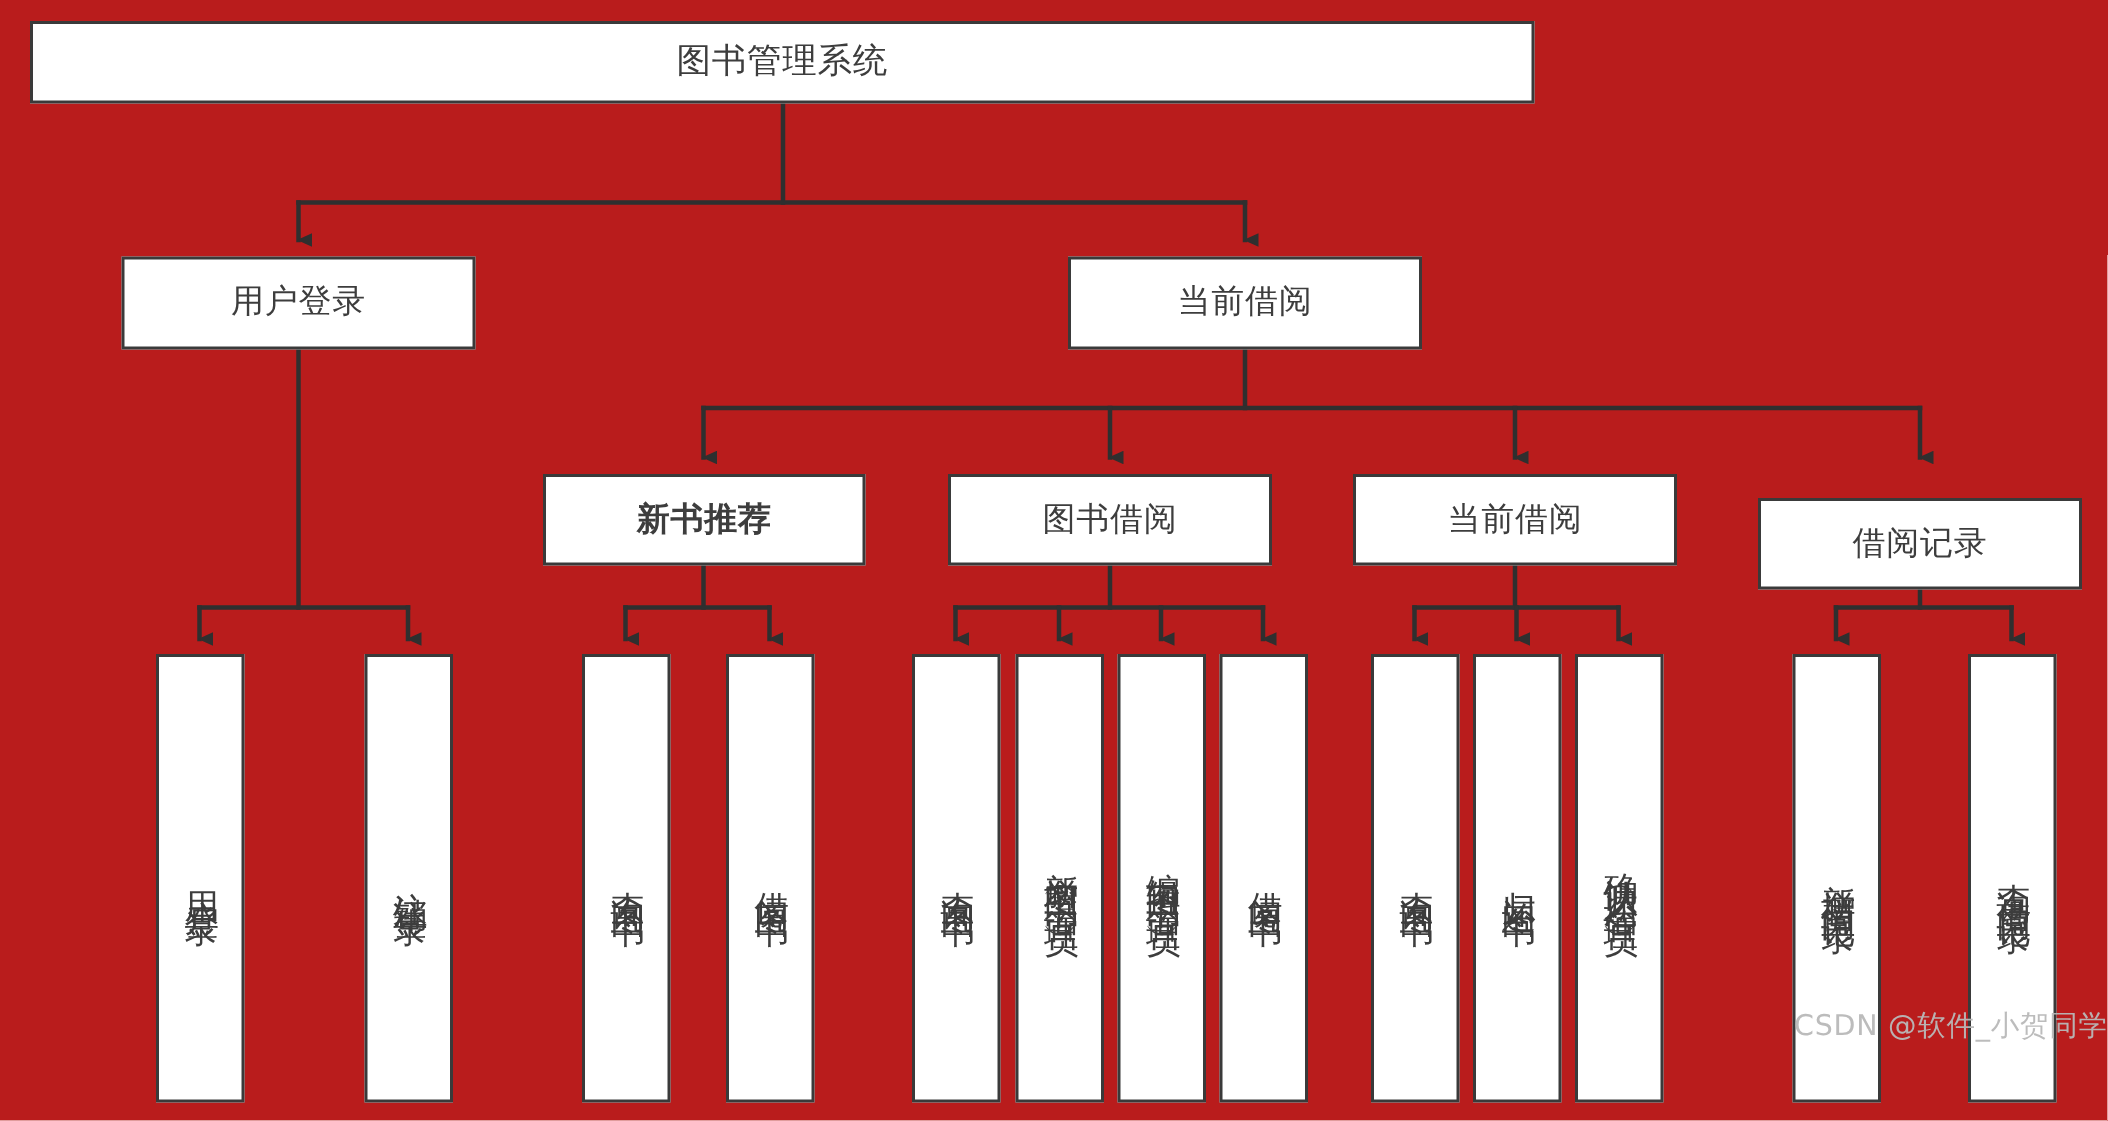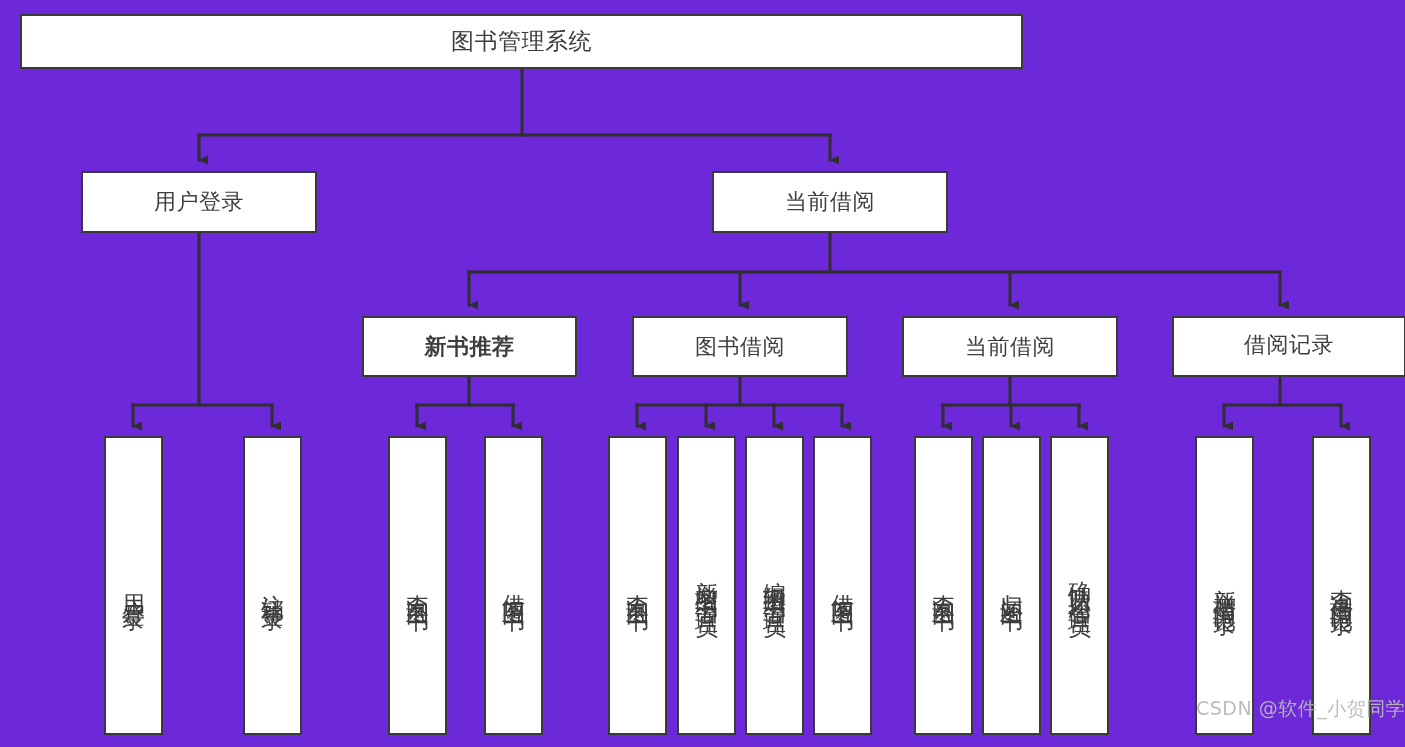--- a/index.html
+++ b/index.html
@@ -7,21 +7,21 @@
     padding: 0;
     background: #ffffff;
   }
   body {
     font-family: "DejaVu Sans", "Liberation Sans", sans-serif;
   }
   #canvas {
     position: relative;
     width: 1405px;
     height: 747px;
-    background: #6d28d9;
+    background: #b91c1c;
     overflow: hidden;
   }
   svg.edges {
     position: absolute;
     left: 0;
     top: 0;
     width: 1405px;
     height: 747px;
     pointer-events: none;
   }
@@ -138,21 +138,21 @@
 
   <div class="node horiz" style="left:362px; top:316px; width:215px; height:61px;font-weight:bold;">
     <span class="label">新书推荐</span>
   </div>
   <div class="node horiz" style="left:632px; top:316px; width:216px; height:61px;">
     <span class="label">图书借阅</span>
   </div>
   <div class="node horiz" style="left:902px; top:316px; width:216px; height:61px;">
     <span class="label">当前借阅</span>
   </div>
-  <div class="node horiz" style="left:1172px; top:316px; width:234px; height:61px;font-family:Liberation Mono, monospace;">
+  <div class="node horiz" style="left:1172px; top:332px; width:216px; height:61px;">
     <span class="label">借阅记录</span>
   </div>
 
   <div class="node vert" style="left:104px; top:436px; width:59px; height:299px;">
     <span class="label">用户登录</span>
   </div>
   <div class="node vert" style="left:243px; top:436px; width:59px; height:299px;">
     <span class="label">注销登录</span>
   </div>
 
@@ -186,15 +186,15 @@
     <span class="label">确认归还（管理员）</span>
   </div>
 
   <div class="node vert" style="left:1195px; top:436px; width:59px; height:299px;">
     <span class="label">新增借阅记录</span>
   </div>
   <div class="node vert" style="left:1312px; top:436px; width:59px; height:299px;">
     <span class="label">查询借阅记录</span>
   </div>
 
-  <div class="watermark" style="left:1196px; top:696px;">CSDN @软件_小贺同学</div>
+  <div class="watermark" style="left:1196px; top:671px;">CSDN @软件_小贺同学</div>
 
 </div>
 
 </body></html>

